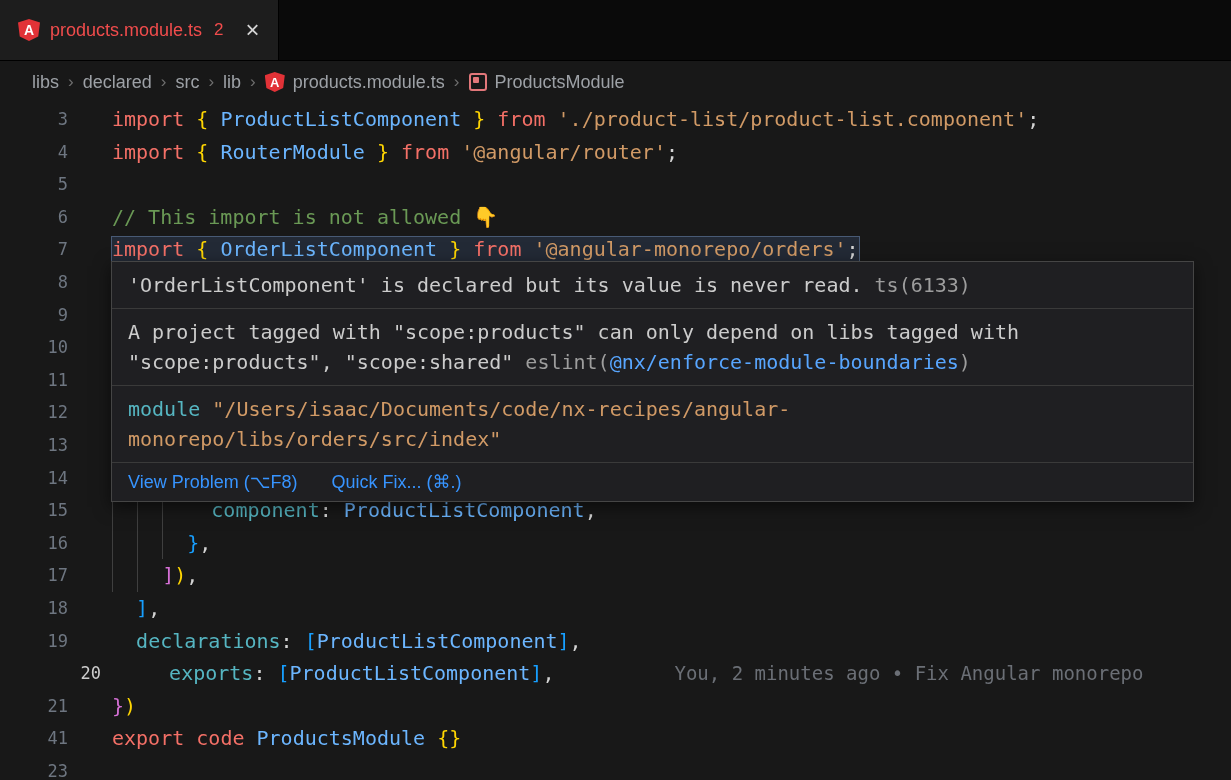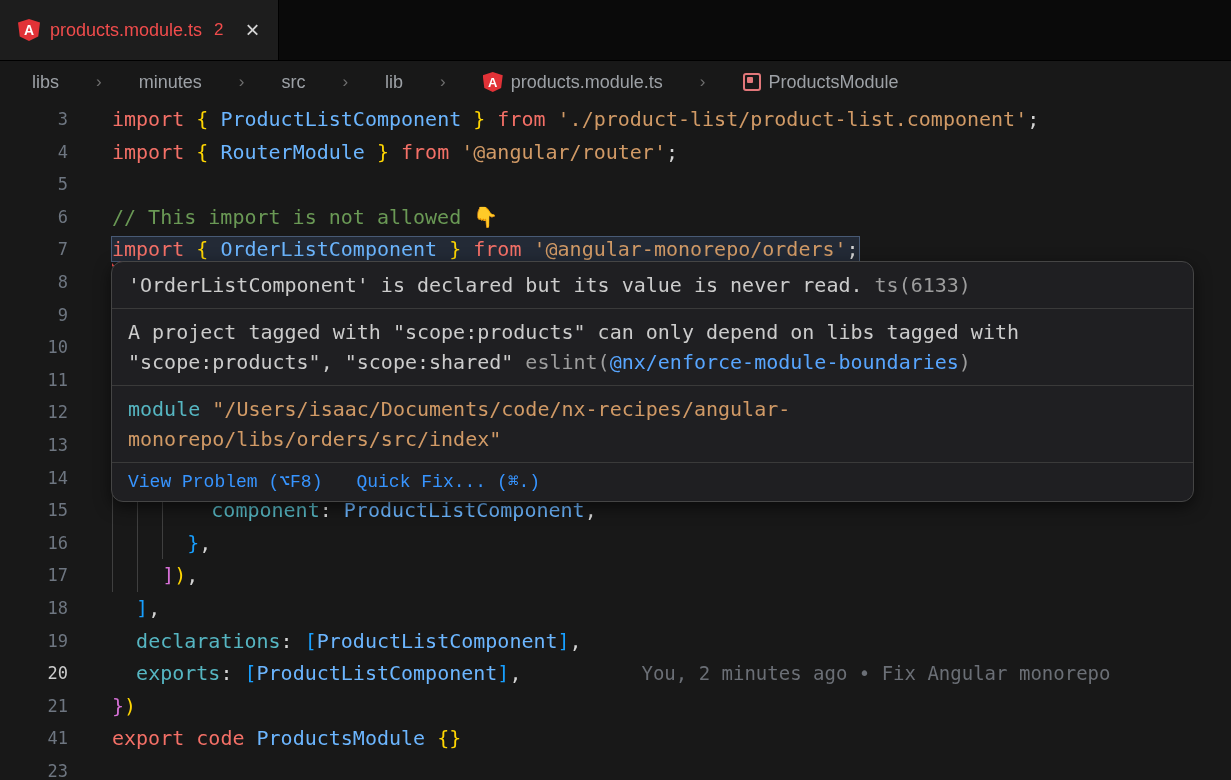--- a/index.html
+++ b/index.html
@@ -15,30 +15,30 @@
   .tab-title{color:#f14c4c;font-size:18px;}
   .tab-badge{color:#f14c4c;font-size:17px;margin-left:2px;}
   .tab-close{color:#d4d4d4;font-size:24px;margin-left:12px;line-height:1;cursor:pointer;}
   .ng-icon{
     width:22px;height:22px;background:#e23237;color:#fff;font-weight:bold;font-size:14px;
     display:inline-flex;align-items:center;justify-content:center;flex:0 0 22px;
     clip-path:polygon(50% 0,100% 16%,92% 80%,50% 100%,8% 80%,0 16%);
   }
   .ng-icon.sm{width:20px;height:20px;font-size:13px;flex-basis:20px;}
   
-  .breadcrumb{height:42px;background:#181818;display:flex;align-items:center;padding-left:32px;font-size:18px;color:#9da1a6;gap:28px;}
+  .breadcrumb{height:42px;background:#181818;display:flex;align-items:center;padding-left:32px;font-size:18px;color:#9da1a6;}
   .bc-item{display:inline-flex;align-items:center;gap:8px;cursor:pointer;}
   .bc-sep{color:#6f6f6f;margin:0 9px;font-size:17px;}
   .cls-icon{width:18px;height:18px;display:inline-block;border:2px solid #e2777a;border-radius:3px;position:relative;box-sizing:border-box;}
   .cls-icon:after{content:"";position:absolute;left:2px;top:2px;width:6px;height:6px;background:#e2777a;border-radius:1px;}
   
   .editor{position:relative;height:678px;background:#181818;}
   .row{display:flex;height:32.6px;line-height:32.6px;}
   .num{flex:0 0 68px;width:68px;text-align:right;color:#6e7681;font-family:"DejaVu Sans Mono",monospace;font-size:17px;cursor:pointer;}
-  .num.act{color:#cccccc;}
+  .num.act{color:#cccccc;padding-left:33px;}
   .code{margin-left:44px;font-family:"DejaVu Sans Mono",monospace;font-size:20px;white-space:pre;color:#d4d4d4;}
   .tok-kw{color:#f47067}
   .tok-id{color:#6cb6ff}
   .tok-prop{color:#56b6c2}
   .tok-str{color:#d19a66}
   .tok-cm{color:#6a9955}
   .tok-y{color:#ffd602}
   .tok-p2{color:#d670d6}
   .tok-b3{color:#179fff}
   .tok-pl{color:#d4d4d4}
@@ -50,52 +50,52 @@
     text-decoration-style:wavy;
     text-decoration-color:#f14c4c;
     text-decoration-thickness:2px;
     text-underline-offset:5px;
     text-decoration-skip-ink:none;
   }
   .blame{color:#6b6f76;margin-left:120px;font-size:19px;}
   
   .hover{
     position:absolute;left:111px;top:158px;width:1083px;box-sizing:border-box;
-    background:#1f1f22;border:1px solid #454545;border-radius:12px;
+    background:#1f1f22;border:1px solid #454545;border-radius:0;
     box-shadow:0 5px 16px rgba(0,0,0,0.55);
     font-family:"DejaVu Sans Mono",monospace;font-size:20px;color:#cccccc;z-index:5;
   }
   .hover .sec{padding:8px 16px;line-height:30px;}
   .hover > div + div{border-top:1px solid #3a3a3a;}
   .gray{color:#9d9d9d;}
   .lnk{color:#58a6ff;cursor:pointer;}
   .kw2{color:#56b6c2;}
   .pstr{color:#d19a66;}
-  .actions{display:flex;gap:34px;padding:7px 16px;font-family:Liberation Mono, monospace;font-size:18px;line-height:24px;}
+  .actions{display:flex;gap:34px;padding:7px 16px;font-family:Liberation Sans, sans-serif;font-size:18px;line-height:24px;}
   .actions a{color:#3794ff;cursor:pointer;text-decoration:none;}
 </style>
 </head>
 <body>
 
 <div class="tabstrip">
   <div class="tab">
     <span class="ng-icon">A</span>
     <span class="tab-title">products.module.ts</span>
     <span class="tab-badge">2</span>
     <span class="tab-close">×</span>
   </div>
 </div>
 
 <div class="breadcrumb">
     <span class="bc-item">
       <span>libs</span>
     </span>
     <span class="bc-sep">›</span>
     <span class="bc-item">
-      <span>minutes</span>
+      <span>declared</span>
     </span>
     <span class="bc-sep">›</span>
     <span class="bc-item">
       <span>src</span>
     </span>
     <span class="bc-sep">›</span>
     <span class="bc-item">
       <span>lib</span>
     </span>
     <span class="bc-sep">›</span>

